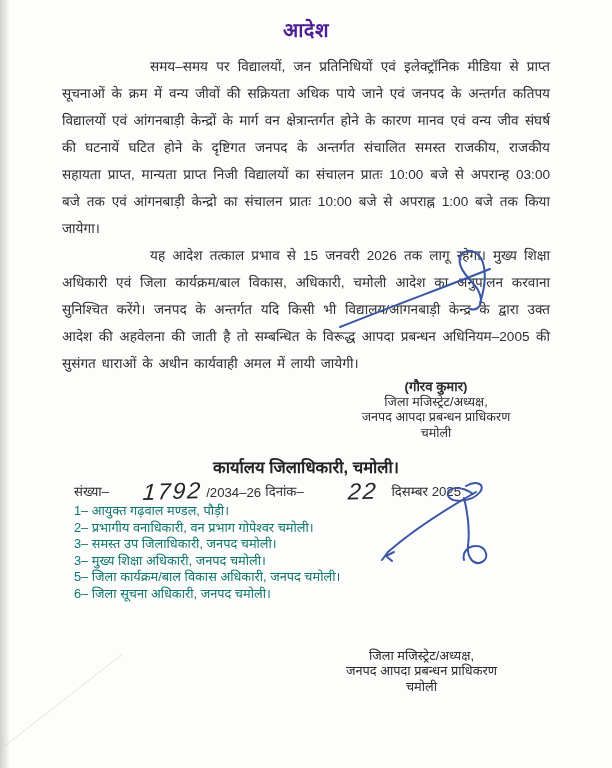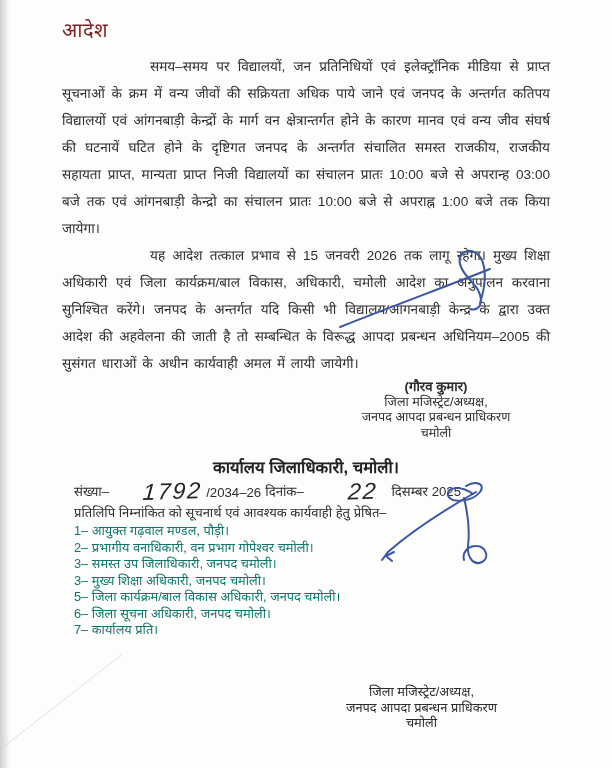--- a/index.html
+++ b/index.html
@@ -18,22 +18,22 @@
   }
   .crease{
     position:absolute;left:-12px;top:700px;width:150px;height:1px;
     background:rgba(60,60,60,0.12);
     transform:rotate(-38deg);
   }
   .content{
     position:absolute;left:62px;top:16px;width:488px;
   }
   .doc-title{
-    font-size:20px;font-weight:normal;text-align:left;
-    margin:0 0 10px 0;color:#7f1d1d;
+    font-size:20px;font-weight:bold;text-align:center;
+    margin:0 0 10px 0;color:#4c1d95;
     letter-spacing:0.5px;
   }
   .body-para{
     margin:0;
     font-size:13.6px;
     line-height:27px;
     text-align:justify;
     text-indent:88px;
     color:#2e2e2e;
     word-spacing:2px;
@@ -119,30 +119,28 @@
       <span class="gap-b"></span>
       <span>/2034–26</span>
       <span class="gap-b"></span>
       <span>दिनांक–</span>
       <span class="gap-c"></span>
       <span class="hand">22</span>
       <span class="gap-d"></span>
       <span>दिसम्बर 2025</span>
     </div>
 
-    <div class="copy-line">प्रतिलिपि निम्नांकित को सूचनार्थ एवं आवश्यक कार्यवाही हेतु प्रेषित–</div>
 
     <ol class="recipients">
       <li>1– आयुक्त गढ़वाल मण्डल, पौड़ी।</li>
       <li>2– प्रभागीय वनाधिकारी, वन प्रभाग गोपेश्वर चमोली।</li>
       <li>3– समस्त उप जिलाधिकारी, जनपद चमोली।</li>
       <li>3– मुख्य शिक्षा अधिकारी, जनपद चमोली।</li>
       <li>5– जिला कार्यक्रम/बाल विकास अधिकारी, जनपद चमोली।</li>
       <li>6– जिला सूचना अधिकारी, जनपद चमोली।</li>
-      <li>7– कार्यालय प्रति।</li>
     </ol>
 
     <div class="sig-block-2">
       <div>जिला मजिस्ट्रेट/अध्यक्ष,</div>
       <div>जनपद आपदा प्रबन्धन प्राधिकरण</div>
       <div>चमोली</div>
     </div>
   </div>
 
   <svg class="sig-svg" style="left:330px;top:245px;" width="175" height="100" viewBox="0 0 175 100">

